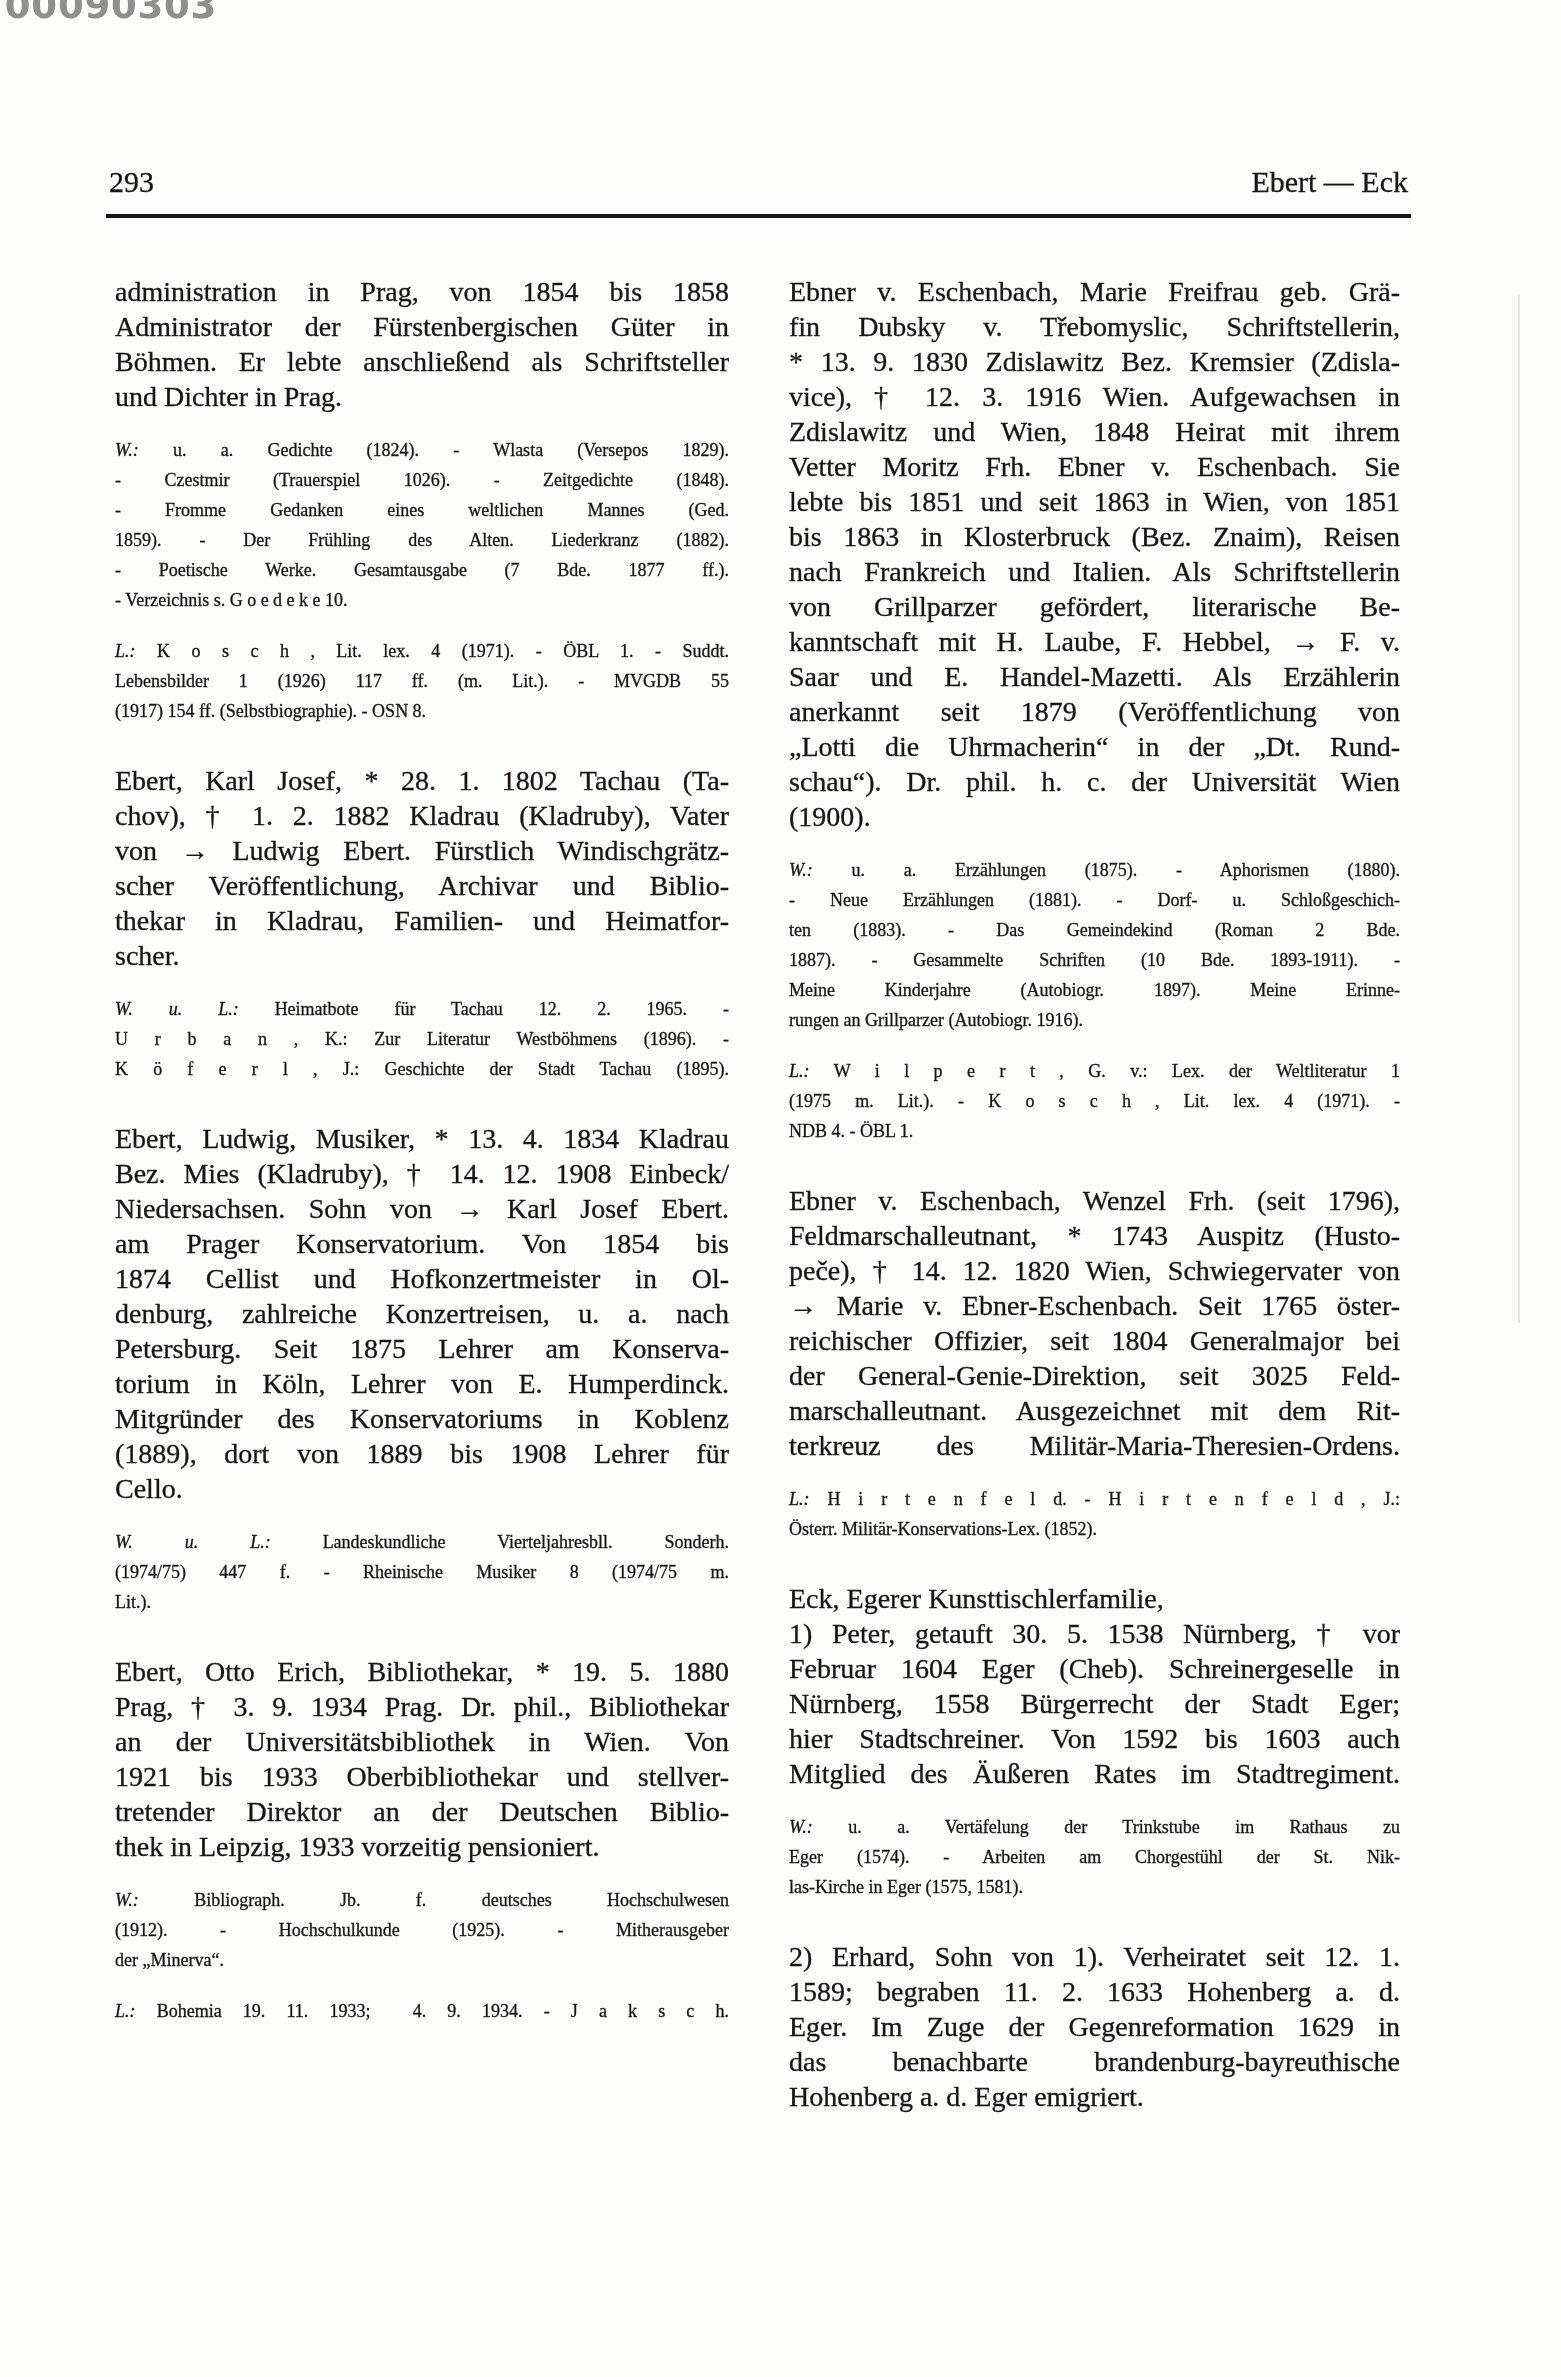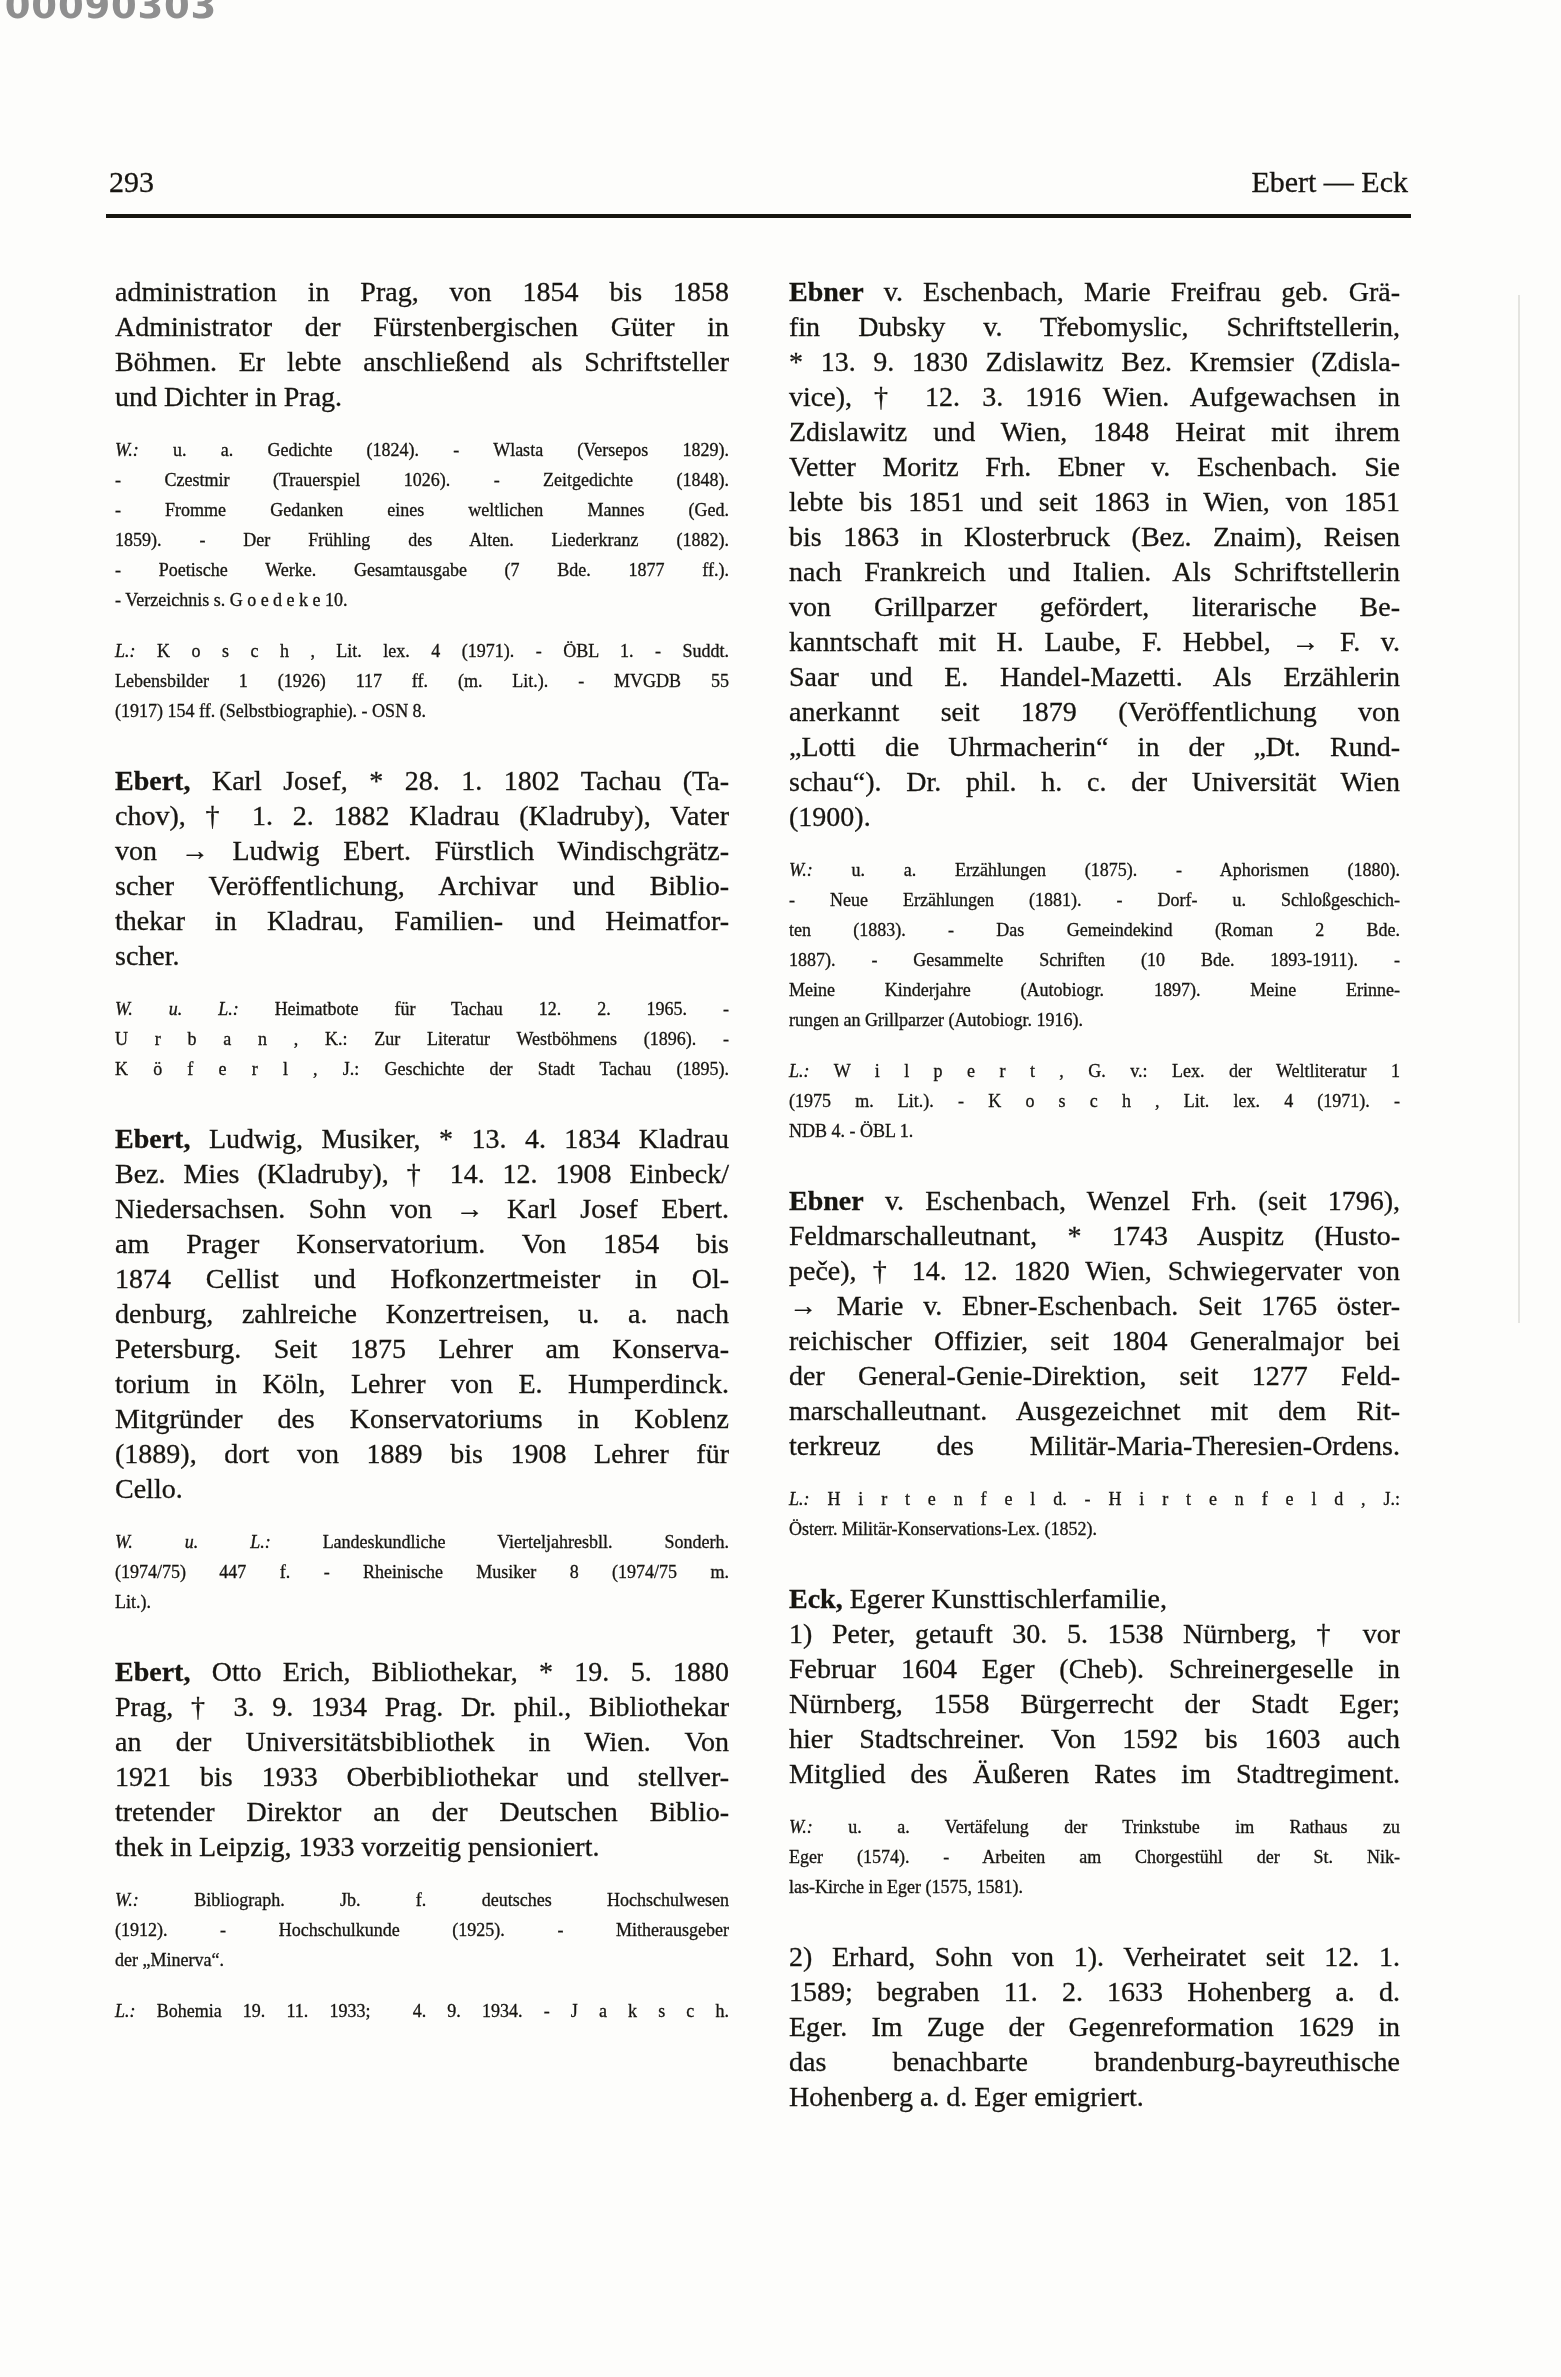--- a/index.html
+++ b/index.html
@@ -24,21 +24,21 @@
   .col{position:absolute;top:274px;}
   .col-left{left:109px;width:626px;}
   .col-right{left:783px;width:623px;}
   .block{margin:6px;}
   .block.para,.block.entry{font-size:28px;line-height:35px;}
   .block.entry{margin-top:37px;}
   .block.refs{font-size:18px;line-height:30px;margin-top:21px;}
   .col .block:first-child{margin-top:0;}
   .line{text-align:justify;text-align-last:justify;white-space:pre-wrap;}
   .line.nj{text-align-last:left;}
-  .line b{font-weight:700;}
+  .line b{font-weight:400;}
   .line i{font-style:italic;}
   .streak{position:absolute;left:1518px;top:295px;width:2.4px;height:1028px;background:#e4e4e0;}
 </style>
 </head>
 <body>
 
 <div class="page">
   <div class="stamp">00090303</div>
   <div class="header">
     <span>293</span>
@@ -144,21 +144,21 @@
         <div class="line"><i>L.:</i> W i l p e r t , G. v.: Lex. der Weltliteratur 1</div>
         <div class="line">(1975 m. Lit.). - K o s c h , Lit. lex. 4 (1971). -</div>
         <div class="line nj">NDB 4. - ÖBL 1.</div>
       </div>
       <div class="block entry">
         <div class="line"><b>Ebner</b> v. Eschenbach, Wenzel Frh. (seit 1796),</div>
         <div class="line">Feldmarschalleutnant, * 1743 Auspitz (Husto-</div>
         <div class="line">peče), † 14. 12. 1820 Wien, Schwiegervater von</div>
         <div class="line">→ Marie v. Ebner-Eschenbach. Seit 1765 öster-</div>
         <div class="line">reichischer Offizier, seit 1804 Generalmajor bei</div>
-        <div class="line">der General-Genie-Direktion, seit 1277 Feld-</div>
+        <div class="line">der General-Genie-Direktion, seit 3025 Feld-</div>
         <div class="line">marschalleutnant. Ausgezeichnet mit dem Rit-</div>
         <div class="line">terkreuz des Militär-Maria-Theresien-Ordens.</div>
       </div>
       <div class="block refs">
         <div class="line"><i>L.:</i> H i r t e n f e l d. - H i r t e n f e l d , J.:</div>
         <div class="line nj">Österr. Militär-Konservations-Lex. (1852).</div>
       </div>
       <div class="block entry">
         <div class="line nj"><b>Eck,</b> Egerer Kunsttischlerfamilie,</div>
         <div class="line">1) Peter, getauft 30. 5. 1538 Nürnberg, † vor</div>

